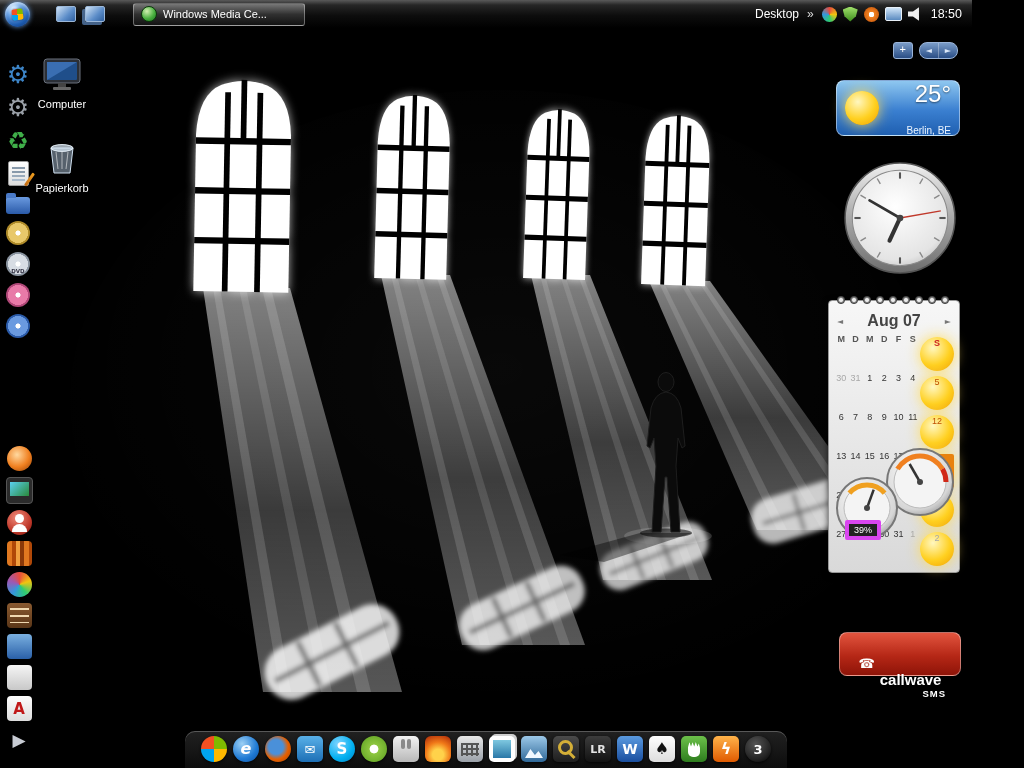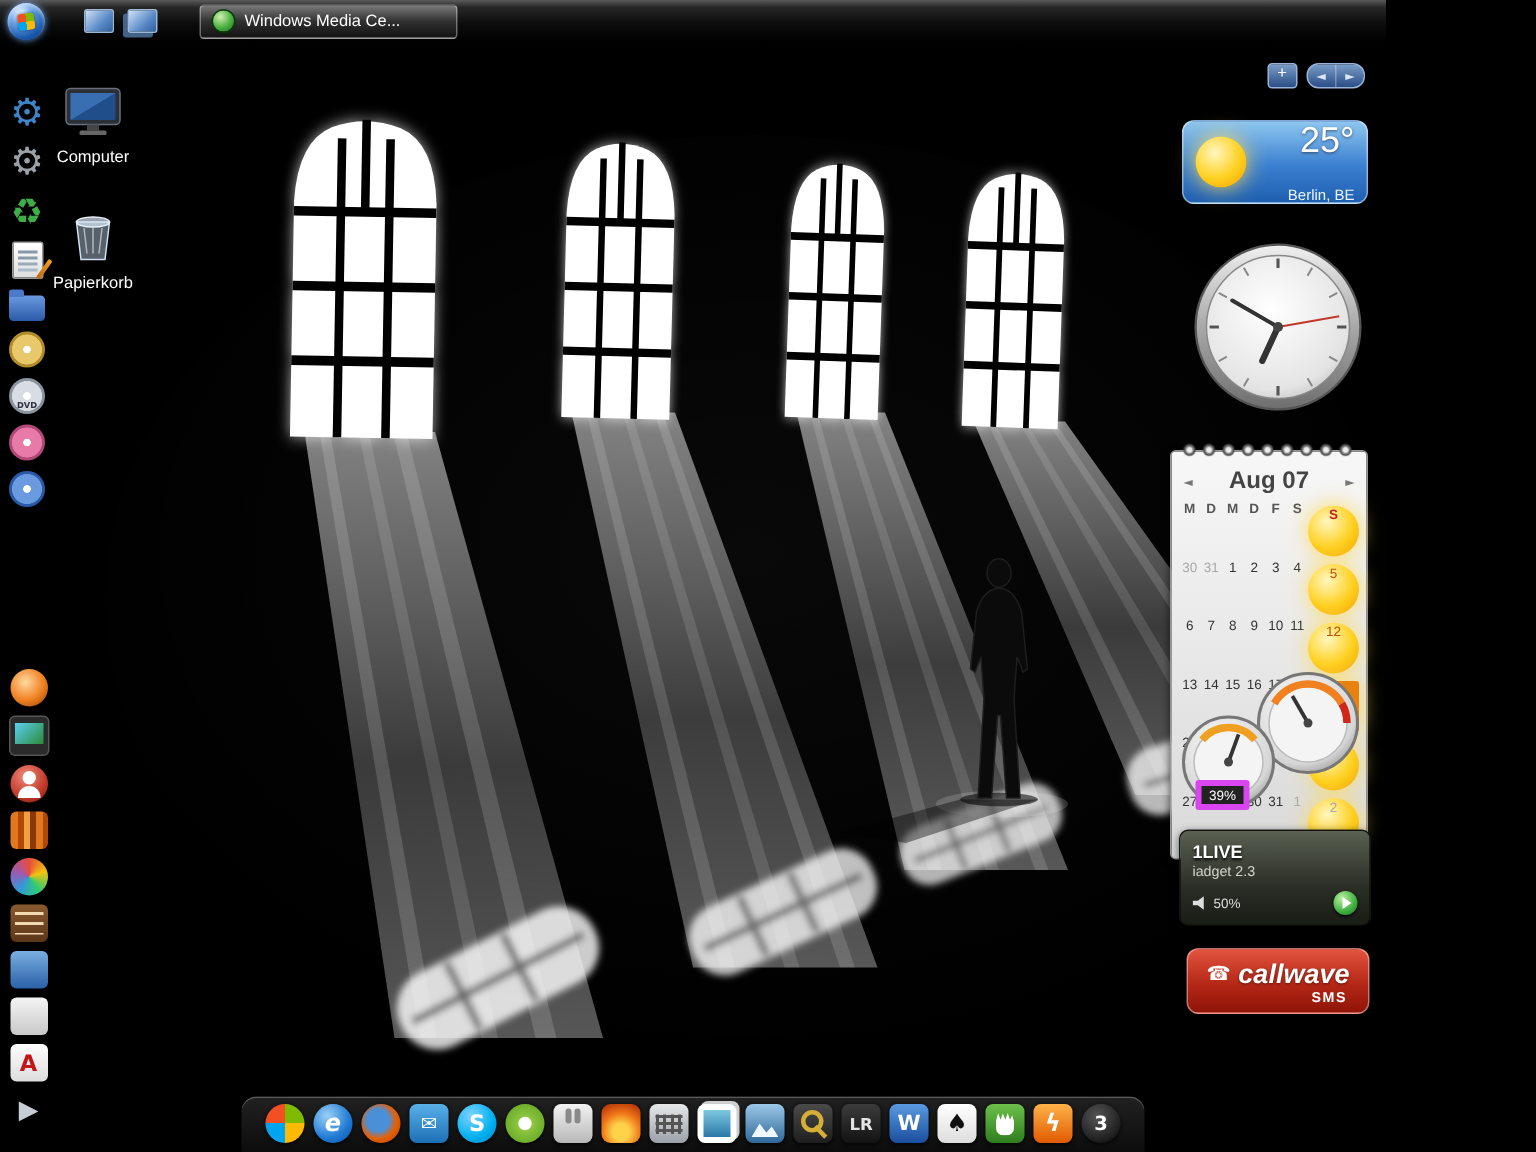--- a/index.html
+++ b/index.html
@@ -1,16 +1,16 @@
 <!DOCTYPE html>
 <html><head>
 <meta charset="utf-8">
 <style>
   html,body{margin:0;padding:0;background:#000;}
-  .desktop{position:relative;width:924px;height:768px;overflow:hidden;background:#000;font-family:"Liberation Sans",sans-serif;}
+  .desktop{position:relative;width:924px;height:768px;overflow:hidden;background:#000;font-family:"Liberation Sans",sans-serif;padding-left:48px;}
   .wallpaper{position:absolute;inset:0;z-index:0;}
 
   
   .topbar{position:absolute;top:0;left:0;right:0;height:28px;z-index:40;display:flex;align-items:center;
     background:linear-gradient(#5a5a5a 0%,#262626 18%,#0d0d0d 55%,#000 100%);border-bottom:1px solid #000;}
   .start-orb{width:25px;height:25px;border-radius:50%;margin-left:5px;flex:0 0 auto;cursor:pointer;
     background:radial-gradient(circle at 35% 28%,#cfe6ff 0 8%,#6ea6e8 30%,#1d5cb0 65%,#072a66);
     box-shadow:0 0 5px rgba(120,180,255,.8),inset 0 2px 3px rgba(255,255,255,.6);
     display:flex;align-items:center;justify-content:center;}
   .orb-flag{width:11px;height:11px;border-radius:2px;transform:rotate(-8deg);
@@ -121,21 +121,21 @@
   .spk{width:10px;height:10px;background:#ddd;clip-path:polygon(0 35%,35% 35%,75% 5%,75% 95%,35% 65%,0 65%);cursor:pointer;}
   .vol{color:#ddd;font-size:9px;}
   .play{width:16px;height:16px;border-radius:50%;margin-left:auto;display:flex;align-items:center;justify-content:center;cursor:pointer;
     background:radial-gradient(circle at 35% 30%,#b8f0a0,#3fae3f 60%,#1a7a1a);box-shadow:0 1px 2px #000;}
   .play-tri{width:0;height:0;border-left:6px solid #fff;border-top:4px solid transparent;border-bottom:4px solid transparent;margin-left:2px;}
 
   .g-sms{position:absolute;top:632px;right:11px;width:122px;height:44px;box-sizing:border-box;z-index:20;border-radius:8px;padding:6px 6px 4px;cursor:pointer;
     background:linear-gradient(#e2543e,#b52716 55%,#8e1408);border:1px solid rgba(255,255,255,.4);box-shadow:0 2px 6px rgba(0,0,0,.6);}
   .sms-row{display:flex;gap:5px;align-items:center;justify-content:center;}
   .phone{color:#fff;font-size:13px;font-family:"DejaVu Sans",sans-serif;}
-  .brand{font-style:italic;font-weight:bold;font-size:18px;color:#fff;text-shadow:0 1px 2px rgba(0,0,0,.5);}
+  .brand{font-weight:bold;font-size:15px;color:#fff;text-shadow:0 1px 2px rgba(0,0,0,.5);margin-top:32px;}
   .sms-label{text-align:right;color:#fff;font-weight:bold;font-size:9.5px;padding-right:8px;letter-spacing:1px;}
 
   
   .bottom-dock{position:absolute;bottom:0;left:50%;transform:translateX(-50%);z-index:30;display:flex;align-items:center;gap:6px;
     padding:5px 16px 6px;border-radius:10px 10px 0 0;
     background:linear-gradient(rgba(150,150,150,.22),rgba(25,25,25,.5));box-shadow:inset 0 1px 0 rgba(255,255,255,.25);}
   .dk-item{width:26px;height:26px;border-radius:5px;display:flex;align-items:center;justify-content:center;position:relative;cursor:pointer;
     font-family:"DejaVu Sans",sans-serif;font-weight:bold;color:#fff;box-shadow:0 1px 3px rgba(0,0,0,.8);}
   .dk-item .glyph{line-height:1;}
   .dk-windows{border-radius:50%;background:conic-gradient(#7fba00 0 90deg,#ffb900 0 180deg,#00a4ef 0 270deg,#f25022 0);}
@@ -280,20 +280,32 @@
     <div class="start-orb">
       <div class="orb-flag"></div>
     </div>
     <div class="quicklaunch">
       <span class="ql-ic"></span>
       <span class="ql-ic w2"></span>
     </div>
     <div class="task-btn">
       <span class="mc-ic"></span>
       <span>Windows Media Ce...</span>
+    </div>
+    <div class="tray">
+      <span>Desktop</span>
+      <span class="chev">»</span>
+      <span class="tray-icons">
+          <div class="ti-item ti-messenger"></div>
+          <div class="ti-item ti-antivirus"></div>
+          <div class="ti-item ti-icq"></div>
+          <div class="ti-item ti-network"></div>
+          <div class="ti-item ti-volume"></div>
+        </span>
+      <span class="clock">18:50</span>
     </div>
   </div>
 
   <div class="dicon dicon-computer">
     <svg width="40" height="34" viewBox="0 0 40 34">
       <rect x="2" y="1" width="36" height="24" rx="3" fill="#2b2f36" stroke="#6a717c"></rect>
       <rect x="5" y="4" width="30" height="18" rx="1" fill="#1f4e8a"></rect>
       <polygon points="5,4 35,4 5,22" fill="#3f74b8" opacity="0.85"></polygon>
       <rect x="16" y="25" width="8" height="4" fill="#444"></rect>
       <rect x="11" y="29" width="18" height="3" rx="1" fill="#666"></rect>
@@ -470,31 +482,20 @@
       <circle cx="89" cy="36" r="3" fill="#444"></circle>
       <circle cx="36" cy="62" r="30" fill="url(#mfg)" stroke="#777" stroke-width="2"></circle>
       <circle cx="36" cy="62" r="23" fill="#f4f4f4" stroke="#bbb"></circle>
       <path d="M18.4,47.2 A23,23 0 0 1 53.6,47.2" stroke="#f0a020" stroke-width="5" fill="none"></path>
       <line x1="36" y1="62" x2="42.7" y2="43.6" stroke="#333" stroke-width="2.5"></line>
       <circle cx="36" cy="62" r="3" fill="#444"></circle>
     </svg>
     <div class="meter-label">39%</div>
   </div>
 
-  <div class="g-radio">
-    <div class="station">1LIVE</div>
-    <div class="sub">iadget 2.3</div>
-    <div class="radio-row">
-      <span class="spk"></span>
-      <span class="vol">50%</span>
-      <span class="play">
-        <span class="play-tri"></span>
-      </span>
-    </div>
-  </div>
 
   <div class="g-sms">
     <div class="sms-row">
       <span class="phone">☎</span>
       <span class="brand">callwave</span>
     </div>
     <div class="sms-label">SMS</div>
   </div>
 
   <div class="bottom-dock">

